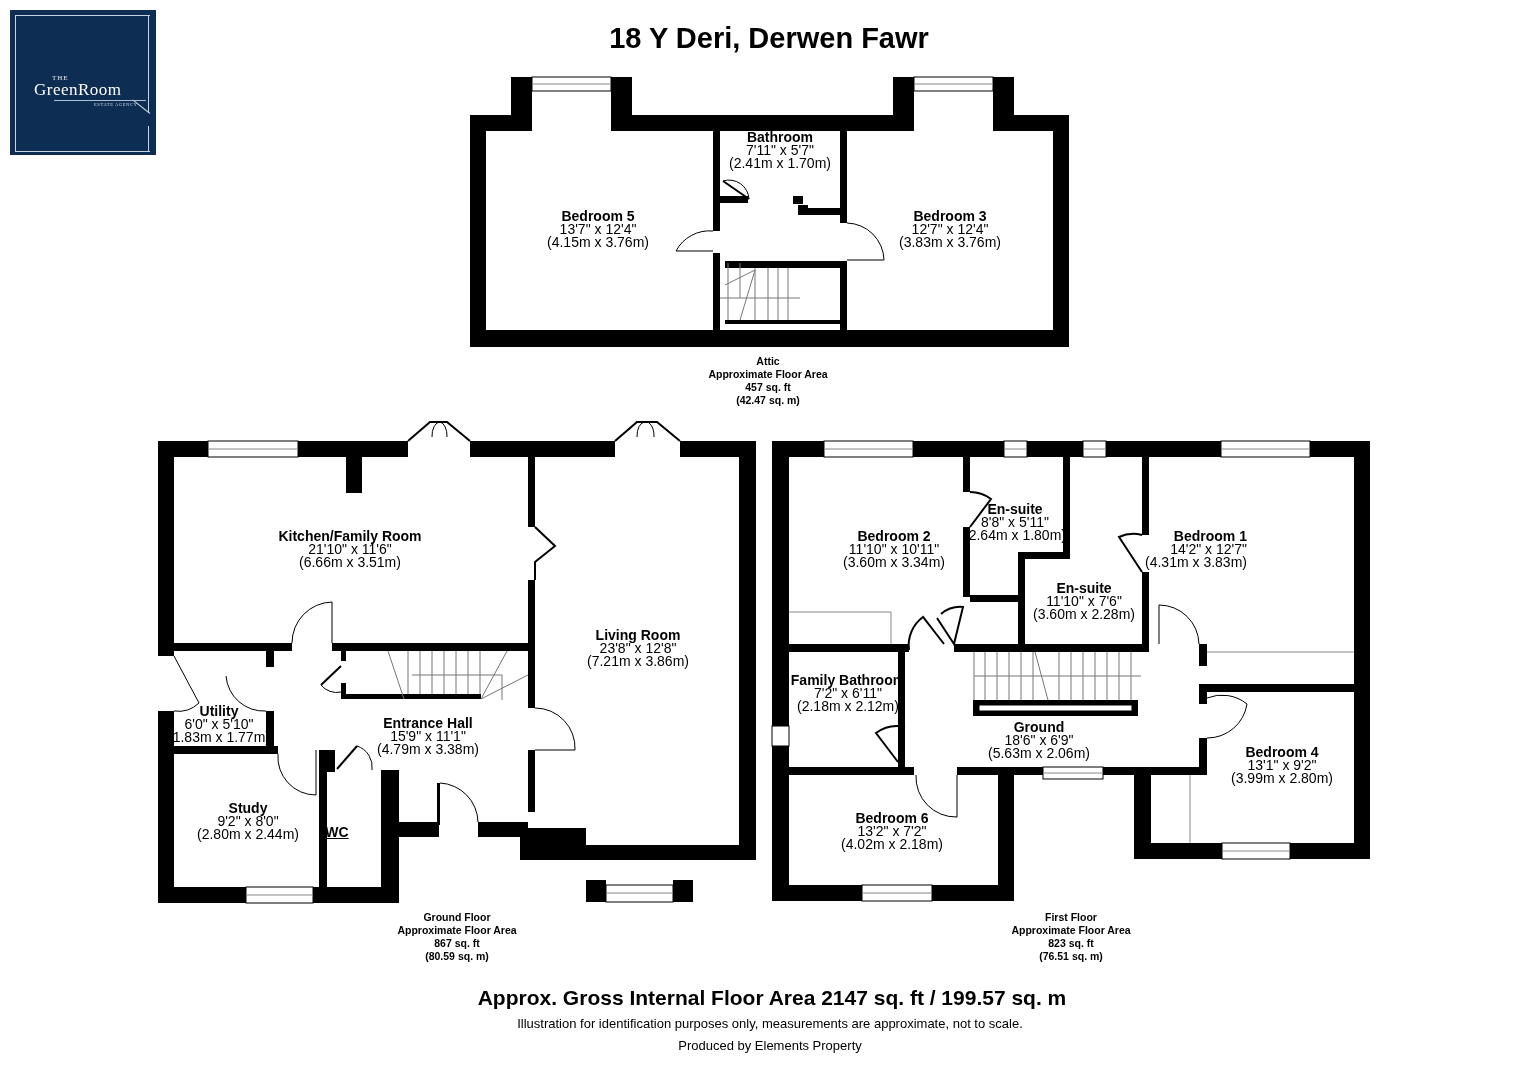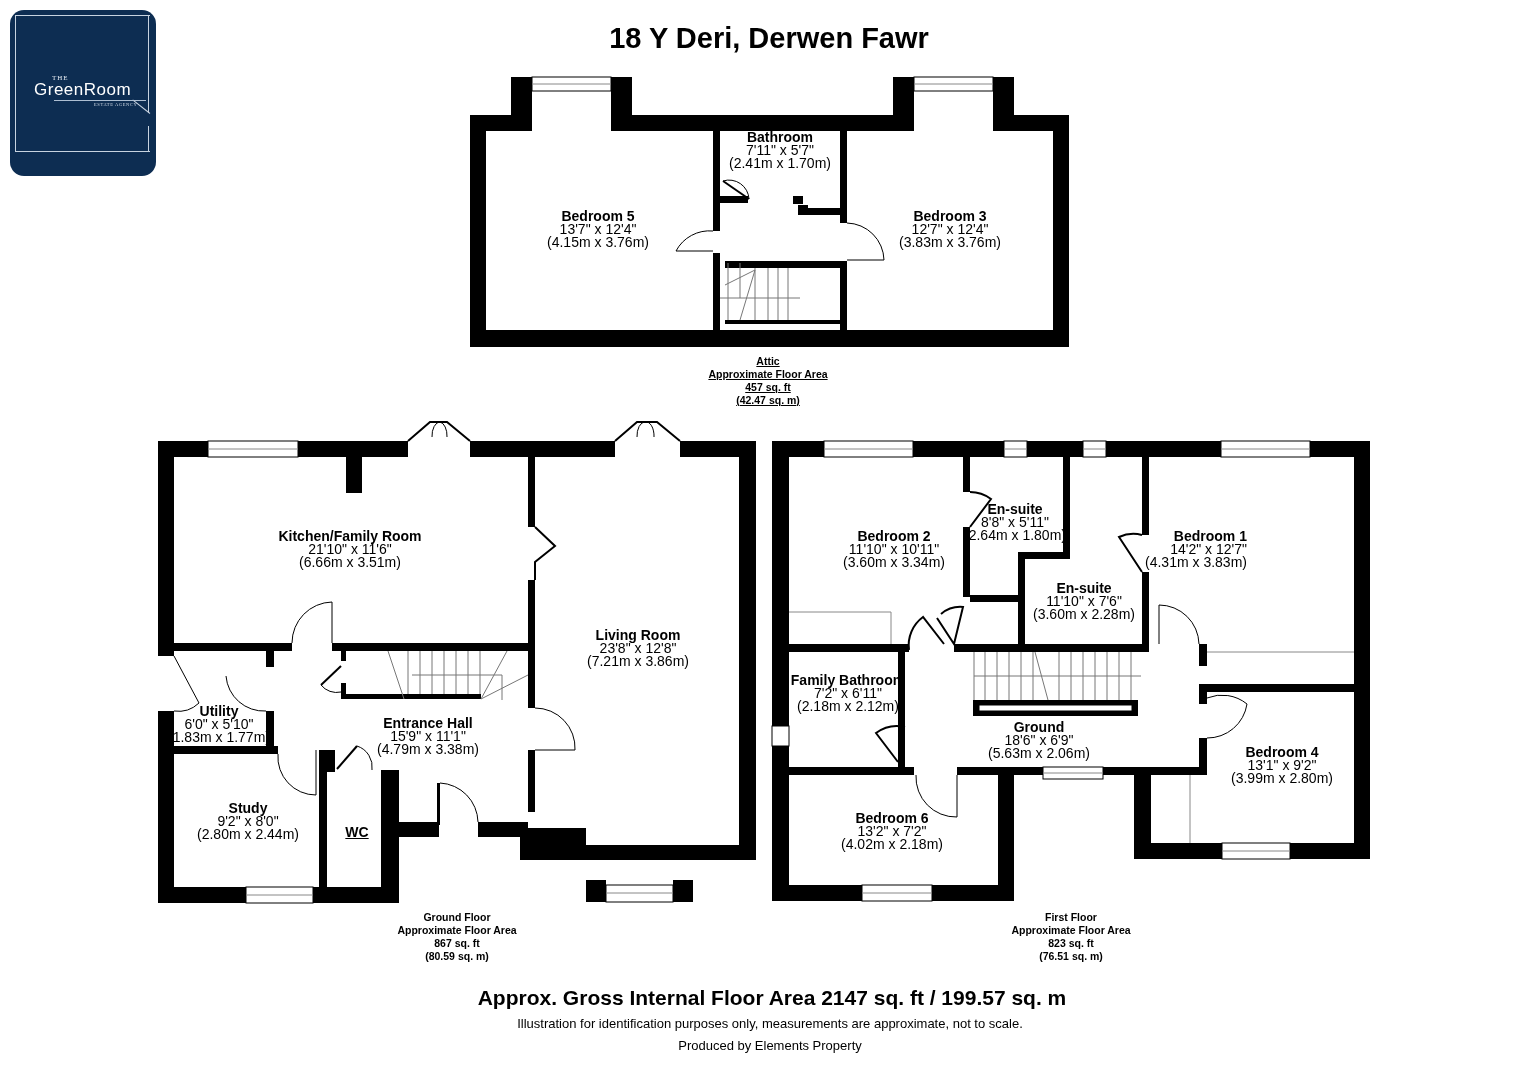--- a/index.html
+++ b/index.html
@@ -1,23 +1,23 @@
 <!DOCTYPE html>
 <html><head>
 <meta charset="utf-8">
 <style>
   html, body { margin: 0; padding: 0; background: #ffffff; }
   body { width: 1528px; height: 1080px; position: relative; overflow: hidden; font-family: "Liberation Sans", sans-serif; color: #000; }
-  .logo { position: absolute; left: 10px; top: 10px; width: 146px; height: 166px; background: #0d2d52; border-radius: 14px; }
+  .logo { position: absolute; left: 10px; top: 10px; width: 146px; height: 145px; background: #0d2d52; }
   .logo .frame { position: absolute; left: 5px; top: 5px; width: 134px; height: 135px; border: 1px solid #c7d3e0; border-right: none; }
   .logo .frame-r { position: absolute; right: 7px; top: 5px; width: 1px; height: 98px; background: #c7d3e0; }
   .logo .frame-diag { position: absolute; right: 6px; top: 103px; width: 22px; height: 1px; background: #c7d3e0; transform-origin: right center; transform: rotate(38deg); }
   .logo .frame-r2 { position: absolute; right: 7px; top: 116px; width: 1px; height: 25px; background: #c7d3e0; }
   .logo .the { position: absolute; left: 42px; top: 64px; font-family: "Liberation Serif", serif; font-size: 7px; letter-spacing: 1px; color: #e6ecf3; }
-  .logo .name { position: absolute; left: 24px; top: 70px; font-family: Liberation Sans, sans-serif; font-size: 17px; letter-spacing: 0.5px; color: #ffffff; }
+  .logo .name { position: absolute; left: 24px; top: 70px; font-family: Liberation Serif, serif; font-size: 17px; letter-spacing: 0.5px; color: #ffffff; }
   .logo .rule { position: absolute; left: 44px; top: 90px; width: 92px; height: 1px; background: #aebfd2; }
   .logo .sub { position: absolute; left: 84px; top: 92px; font-family: "Liberation Serif", serif; font-size: 4.5px; letter-spacing: 0.6px; color: #d5dfea; }
   .title { position: absolute; left: 0; width: 1538px; top: 22px; text-align: center; font-weight: bold; font-size: 29px; }
   svg.plan { position: absolute; left: 0; top: 0; }
   .lbl { position: absolute; text-align: center; font-size: 14px; line-height: 13px; transform: translateX(-50%); white-space: nowrap; }
   .lbl .n { font-weight: bold; display: block; }
   .lbl .d { display: block; }
   .area { position: absolute; text-align: center; font-size: 10.5px; line-height: 13px; font-weight: bold; transform: translateX(-50%); white-space: nowrap; }
   .area span { display: block; }
   .gross { position: absolute; left: 0; width: 1544px; top: 986px; text-align: center; font-weight: bold; font-size: 21px; }
@@ -265,21 +265,21 @@
 <div class="lbl" style="left:780px; top:131px;">
   <span class="n">Bathroom</span>
   <span class="d">7'11" x 5'7"</span>
   <span class="d">(2.41m x 1.70m)</span>
 </div>
 <div class="lbl" style="left:950px; top:210px;">
   <span class="n">Bedroom 3</span>
   <span class="d">12'7" x 12'4"</span>
   <span class="d">(3.83m x 3.76m)</span>
 </div>
-<div class="area" style="left:768px; top:355px;text-decoration:underline;">
+<div class="area" style="left:768px; top:355px;">
   <span>Attic</span>
   <span>Approximate Floor Area</span>
   <span>457 sq. ft</span>
   <span>(42.47 sq. m)</span>
 </div>
 
 <div class="lbl" style="left:350px; top:530px;">
   <span class="n">Kitchen/Family Room</span>
   <span class="d">21'10" x 11'6"</span>
   <span class="d">(6.66m x 3.51m)</span>
@@ -297,21 +297,21 @@
 <div class="lbl" style="left:428px; top:717px;">
   <span class="n">Entrance Hall</span>
   <span class="d">15'9" x 11'1"</span>
   <span class="d">(4.79m x 3.38m)</span>
 </div>
 <div class="lbl" style="left:248px; top:802px;">
   <span class="n">Study</span>
   <span class="d">9'2" x 8'0"</span>
   <span class="d">(2.80m x 2.44m)</span>
 </div>
-<div class="lbl" style="left:357px; top:826px;text-decoration:underline;">
+<div class="lbl" style="left:337px; top:826px;text-decoration:underline;">
   <span class="n">WC</span>
 </div>
 <div class="area" style="left:457px; top:911px;">
   <span>Ground Floor</span>
   <span>Approximate Floor Area</span>
   <span>867 sq. ft</span>
   <span>(80.59 sq. m)</span>
 </div>
 
 <div class="lbl" style="left:894px; top:530px;">

